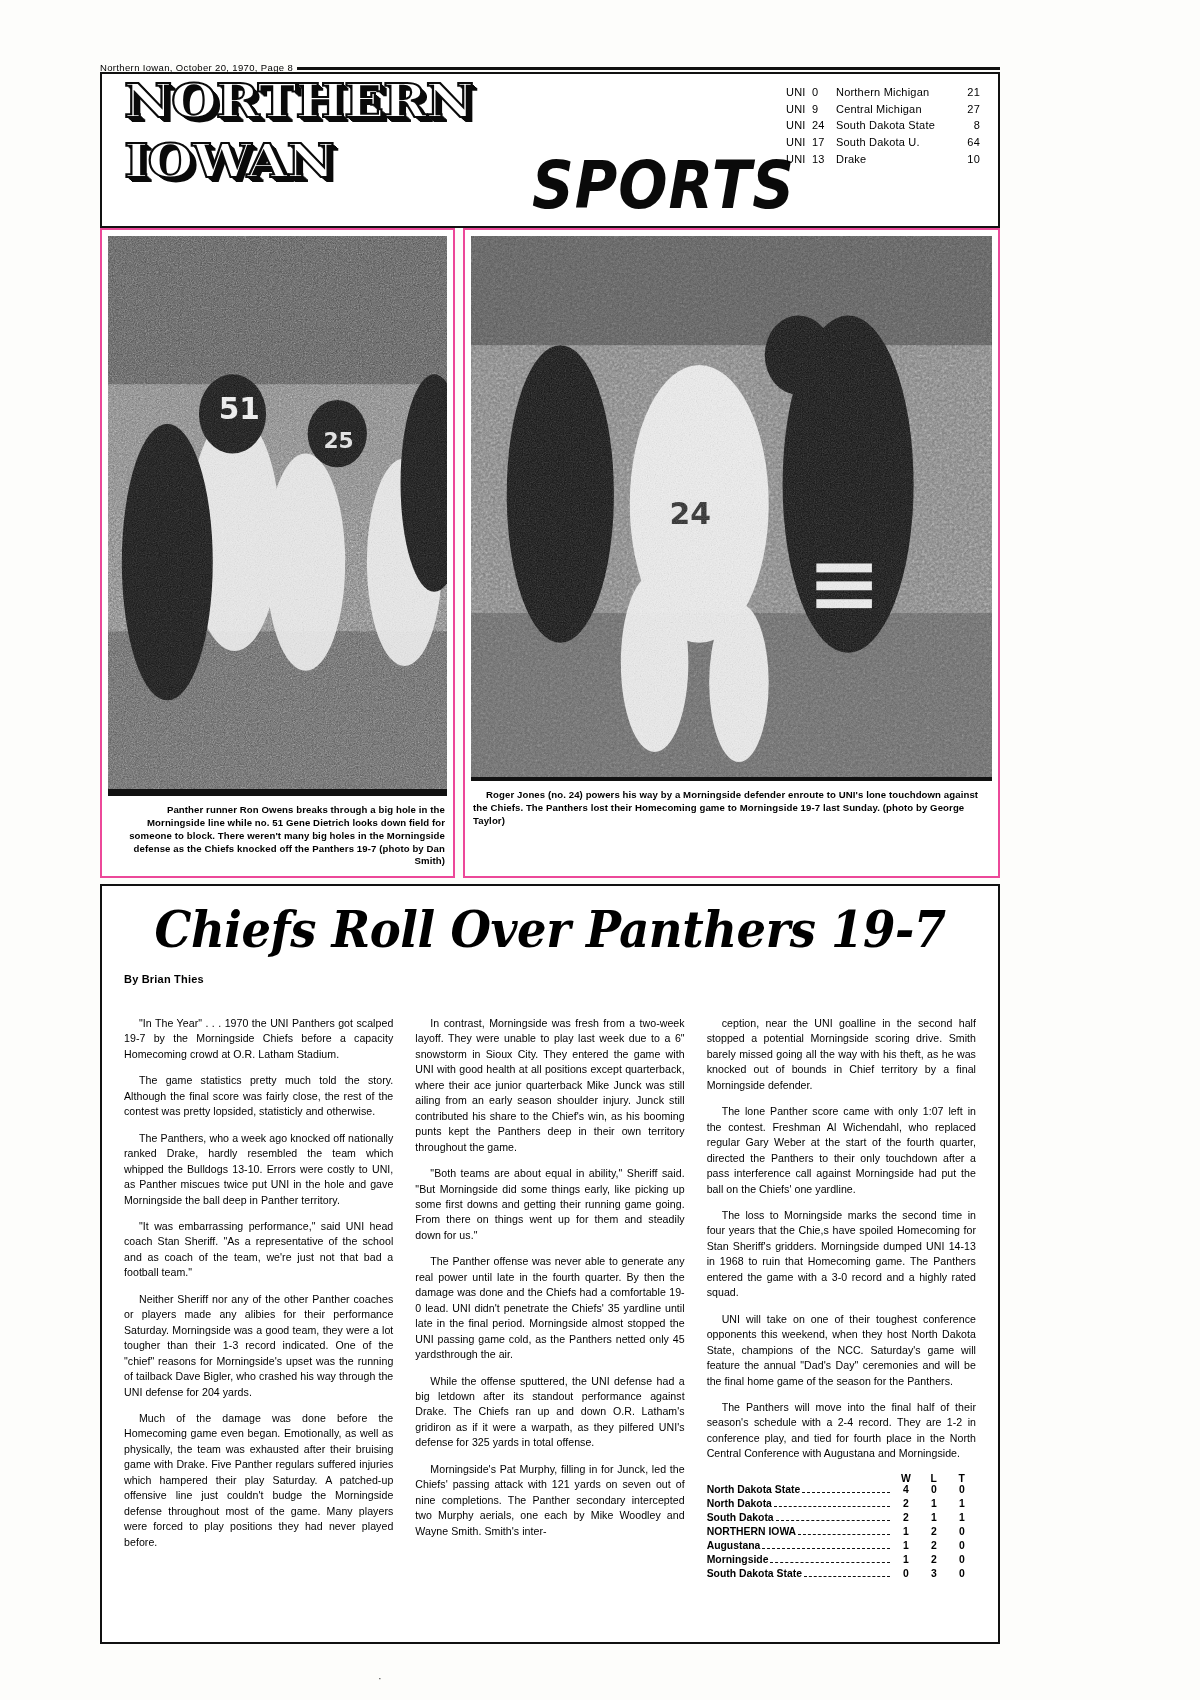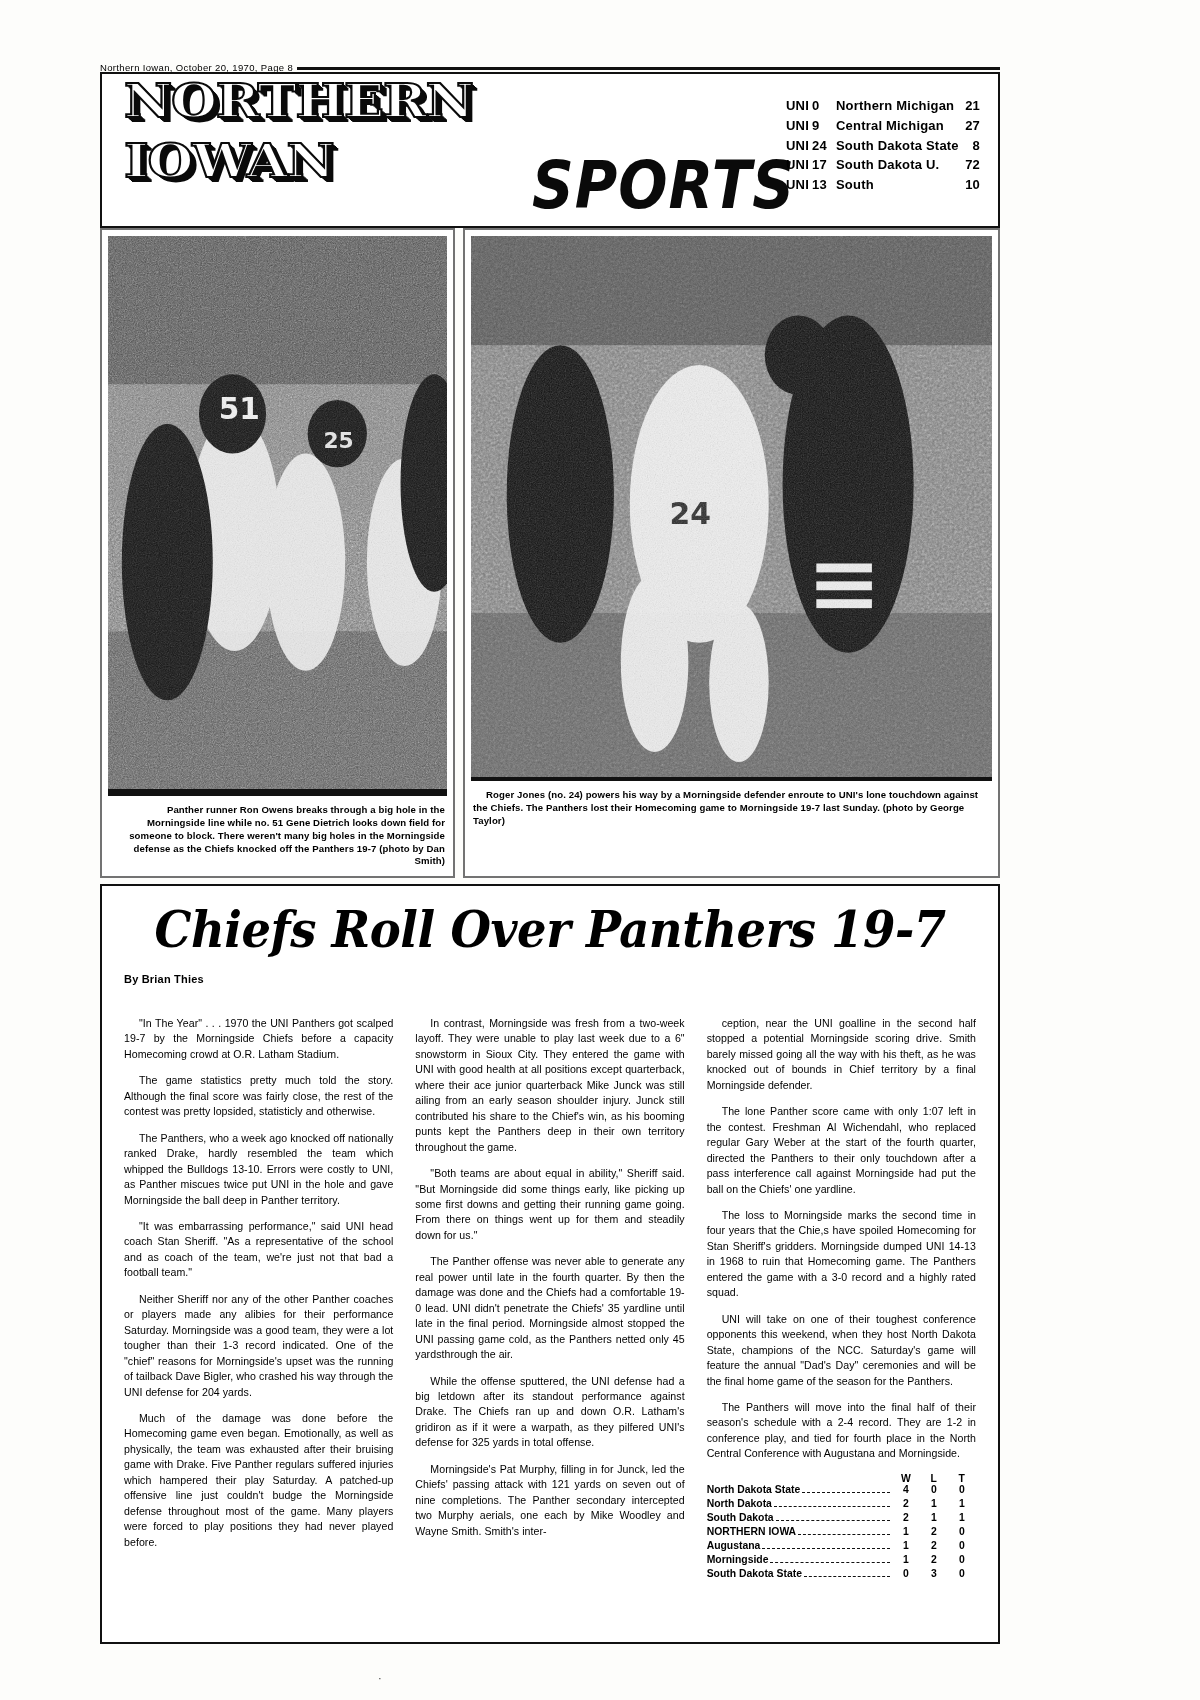--- a/index.html
+++ b/index.html
@@ -59,35 +59,35 @@
     position:absolute; left:430px; top:78px;
     font-family:"DejaVu Sans", sans-serif;
     font-weight:700; font-style:italic;
     font-size:58px; letter-spacing:1px;
     color:#0a0a0a;
     transform:scaleY(1.12);
     transform-origin:left center;
   }
 
   .scores {
-    position:absolute; right:18px; top:22px;
-    font-size:13px; font-weight:700;
+    position:absolute; right:18px; top:10px;
+    font-size:11px; font-weight:400;
     line-height:1.52;
     font-family:"Liberation Sans", sans-serif;
     letter-spacing:.2px;
   }
   .score-row { display:flex; white-space:nowrap; }
   .sc-uni { width:26px; }
   .sc-pts { width:24px; }
   .sc-opp { width:120px; }
   .sc-opts { width:24px; text-align:right; }
 
   
   .photo-block {
-    position:absolute; border:2px solid #737373; background:#fff;
+    position:absolute; border:2px solid #ec4899; background:#fff;
   }
   #photo-left-block { left:100px; top:228px; width:355px; height:650px; }
   #photo-right-block { left:463px; top:228px; width:537px; height:650px; }
 
   .photo {
     position:absolute; left:6px; top:6px; right:6px;
     background:#111;
     overflow:hidden;
   }
   #photo-left { height:560px; }
@@ -198,26 +198,26 @@
         <div class="score-row">
           <span class="sc-uni">UNI</span>
           <span class="sc-pts">24</span>
           <span class="sc-opp">South Dakota State</span>
           <span class="sc-opts">8</span>
         </div>
         <div class="score-row">
           <span class="sc-uni">UNI</span>
           <span class="sc-pts">17</span>
           <span class="sc-opp">South Dakota U.</span>
-          <span class="sc-opts">72</span>
+          <span class="sc-opts">64</span>
         </div>
         <div class="score-row">
           <span class="sc-uni">UNI</span>
           <span class="sc-pts">13</span>
-          <span class="sc-opp">South</span>
+          <span class="sc-opp">Drake</span>
           <span class="sc-opts">10</span>
         </div>
       </div>
     </div>
   </div>
 
   <div class="photo-block" id="photo-left-block">
     <div class="photo" id="photo-left">
       <svg class="grain" viewBox="0 0 343 560" preserveAspectRatio="none">
         <defs>

